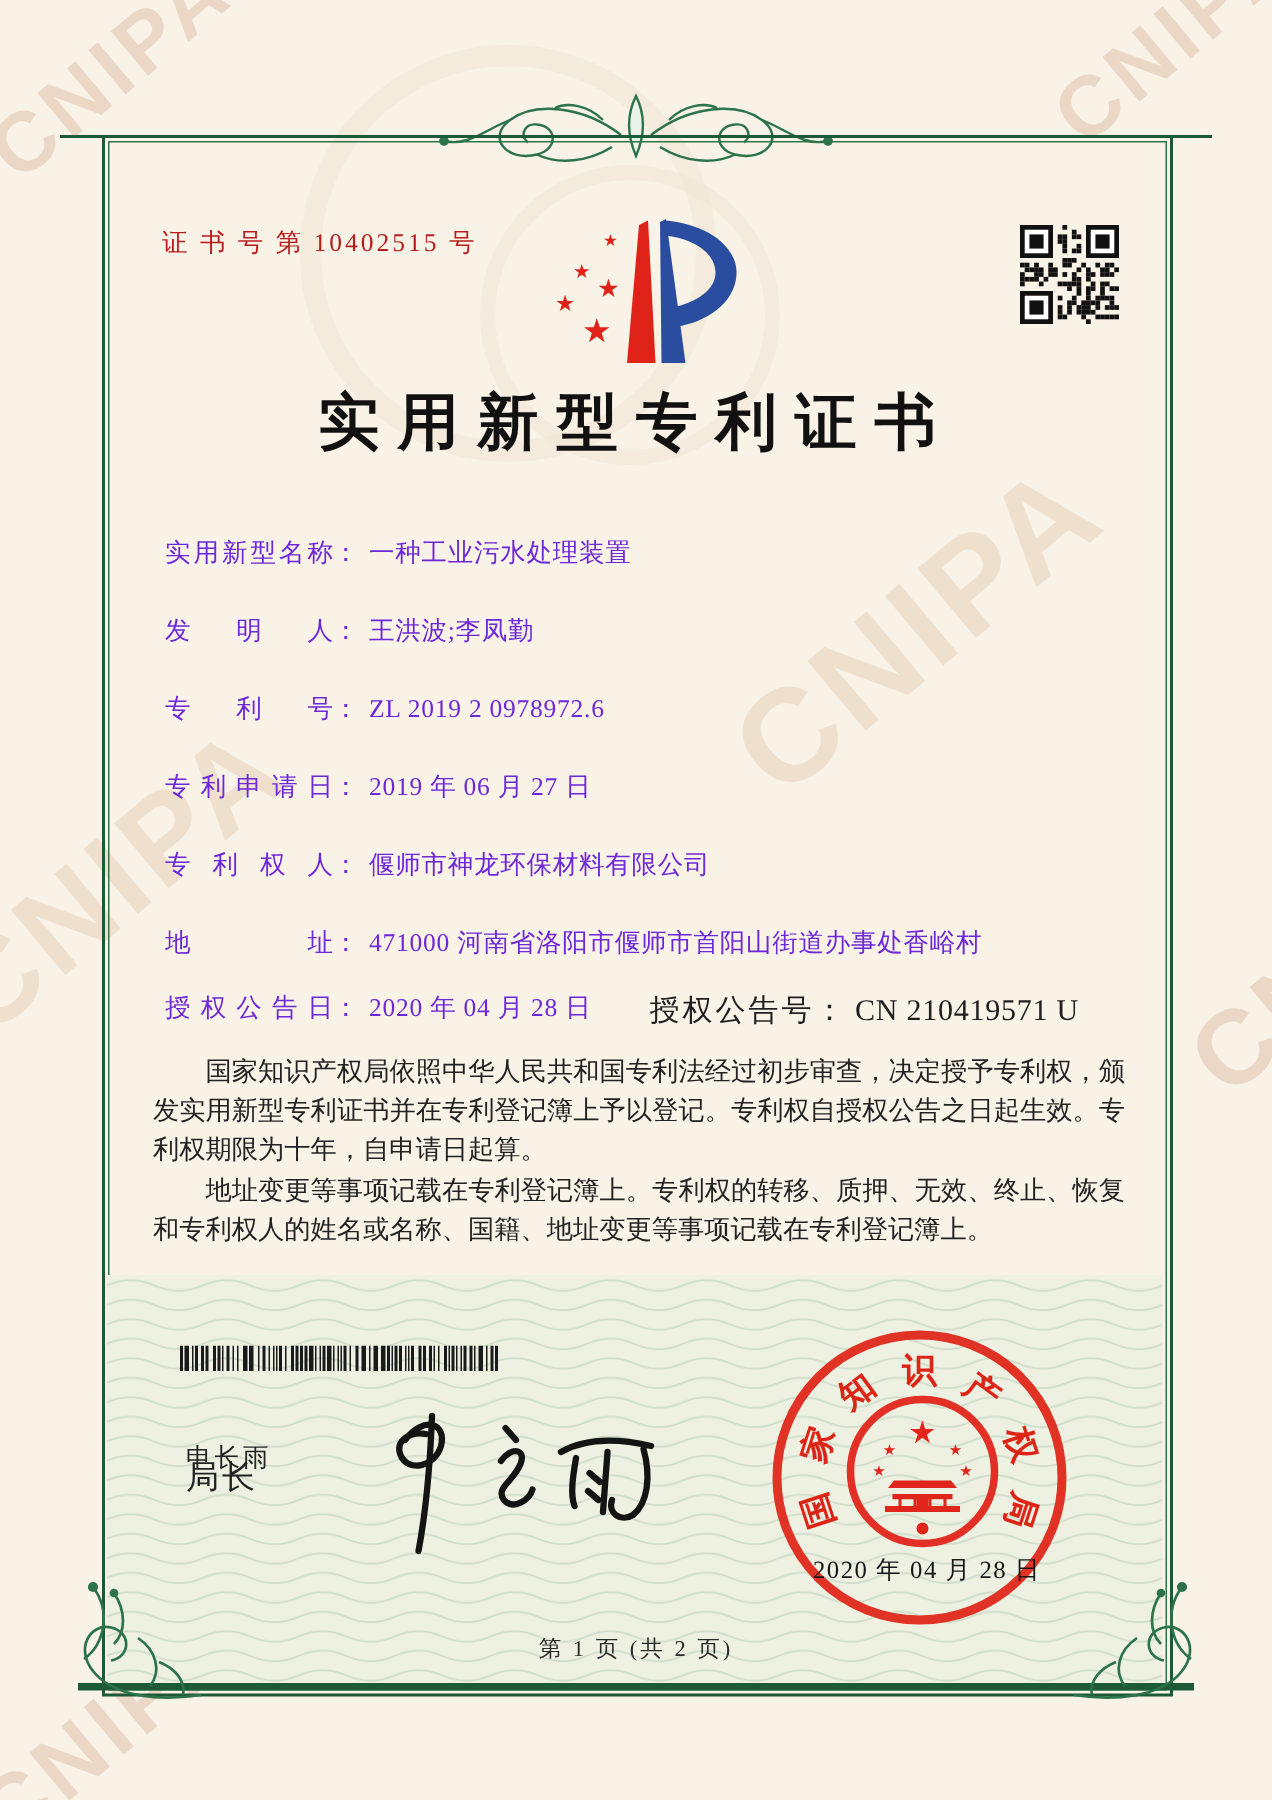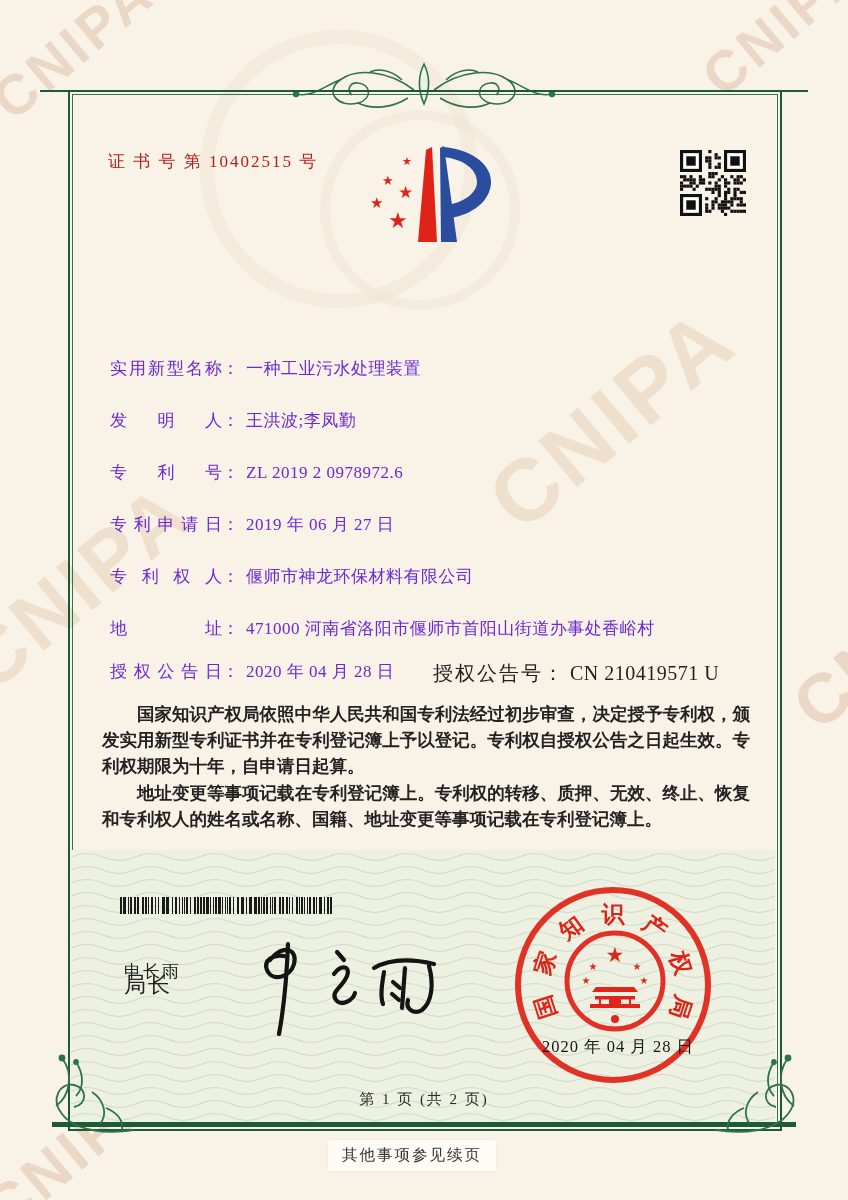--- a/index.html
+++ b/index.html
@@ -42,21 +42,21 @@
 
   .frow{position:absolute;left:110px;font-size:17px;color:#6d28d9;white-space:nowrap;}
   .flabel{display:inline-block;width:112px;text-align:justify;text-align-last:justify;vertical-align:bottom;}
   .fval{margin-left:7px;letter-spacing:0.5px;}
   .r0{top:357px;} .r1{top:409px;} .r2{top:461px;} .r3{top:513px;} .r4{top:565px;} .r5{top:617px;} .r6{top:660px;}
   .grant-no{position:absolute;left:433px;top:660px;font-size:20px;color:#1f1f1f;white-space:nowrap;}
   .grant-no .glabel{letter-spacing:2px;}
 
   .body-text{position:absolute;left:102px;top:701px;width:648px;font-size:17.5px;line-height:26px;color:#222;
              text-align:justify;}
-  .body-text p{margin:0 0 1px 0;text-indent:2em;font-weight:bold;}
+  .body-text p{margin:0 0 1px 0;text-indent:2em;}
 
   .barcode{position:absolute;left:120px;top:897px;width:218px;height:17px;}
 
   .signer-title{position:absolute;left:124px;top:970px;font-size:22px;letter-spacing:2px;color:#222;
                 font-family:"Liberation Sans","DejaVu Sans",sans-serif;}
   .signer-name{position:absolute;left:124px;top:960px;font-size:17px;letter-spacing:2px;color:#222;
                font-family:"Liberation Sans","DejaVu Sans",sans-serif;}
   .autograph{position:absolute;left:236px;top:938px;}
 
   .seal{position:absolute;left:515px;top:887px;width:196px;height:196px;border-radius:50%;
@@ -257,20 +257,21 @@
       <rect x="3.142857142857143" y="3.142857142857143" width="15.714285714285714" height="15.714285714285714" fill="#fff"></rect>
       <rect x="6.285714285714286" y="6.285714285714286" width="9.428571428571429" height="9.428571428571429" fill="#111"></rect>
       <rect x="44" y="0" width="22" height="22" fill="#111"></rect>
       <rect x="47.14285714285714" y="3.142857142857143" width="15.714285714285714" height="15.714285714285714" fill="#fff"></rect>
       <rect x="50.285714285714285" y="6.285714285714286" width="9.428571428571429" height="9.428571428571429" fill="#111"></rect>
       <rect x="0" y="44" width="22" height="22" fill="#111"></rect>
       <rect x="3.142857142857143" y="47.14285714285714" width="15.714285714285714" height="15.714285714285714" fill="#fff"></rect>
       <rect x="6.285714285714286" y="50.285714285714285" width="9.428571428571429" height="9.428571428571429" fill="#111"></rect>
     </svg>
 
+  <div class="title">实用新型专利证书</div>
 
   <div class="frow r0">
     <span class="flabel">实用新型名称</span><span>：</span><span class="fval">一种工业污水处理装置</span>
   </div>
   <div class="frow r1">
     <span class="flabel">发明人</span><span>：</span><span class="fval">王洪波;李凤勤</span>
   </div>
   <div class="frow r2">
     <span class="flabel">专利号</span><span>：</span><span class="fval">ZL 2019 2 0978972.6</span>
   </div>
@@ -425,16 +426,13 @@
       <path d="M92,78 C66,82 34,80 20,62 C8,47 18,30 32,33 C46,36 45,53 32,55"></path>
       <path d="M20,6 C32,22 28,44 14,54"></path>
       <path d="M34,10 C42,22 42,36 34,44"></path>
       <path d="M50,40 C62,48 66,62 58,72"></path>
       <path d="M64,56 C74,60 82,68 80,78"></path>
       <circle cx="20" cy="6" r="2.5" fill="#2c7349"></circle>
       <circle cx="34" cy="10" r="2" fill="#2c7349"></circle>
     </g>
   </svg>
 
-  <div class="note-box">
-    <span>其他事项参见续页</span>
-  </div>
 </div>
 
 </body></html>

